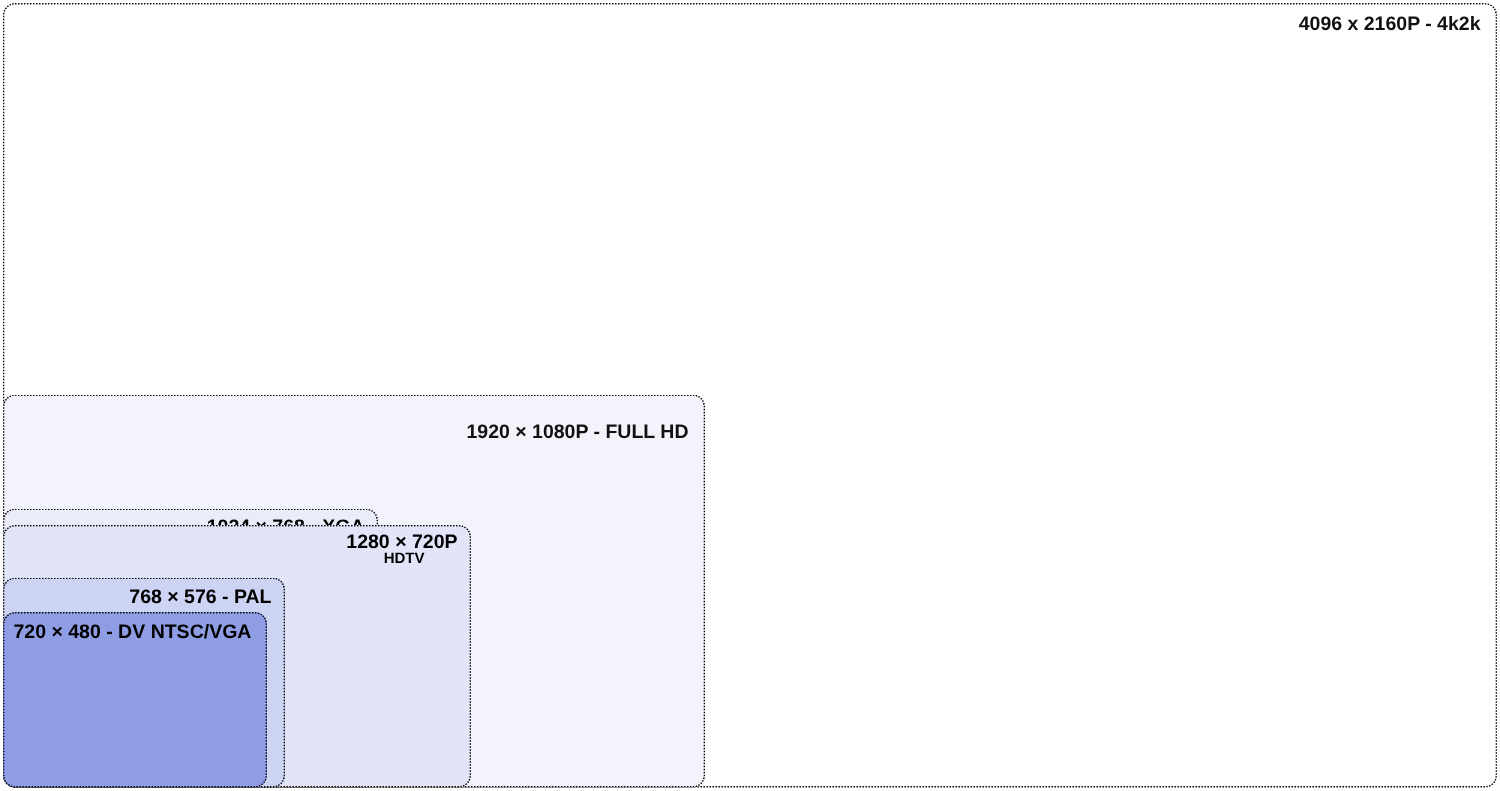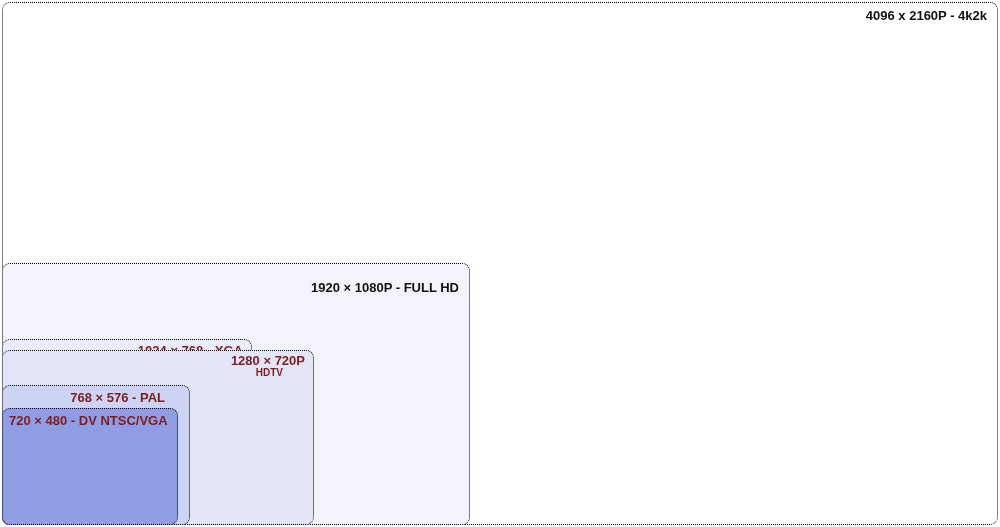--- a/index.html
+++ b/index.html
@@ -31,21 +31,21 @@
     font-size: 10px;
   }
   
   .fill-4k     { background: #ffffff; }
   .fill-fullhd { background: #f2f3fb; }
   .fill-xga    { background: #eaecf9; }
   .fill-hdtv   { background: #e2e5f7; }
   .fill-pal    { background: #cdd3f3; }
   .fill-ntsc   { background: #8e9de4; }
   .c-dark      { color: #111111; }
-  .c-navy      { color: #7f1d1d; }
+  .c-navy      { color: #000000; }
 </style>
 </head>
 <body>
 
 <div class="canvas">
 
   <div class="res-box fill-4k" style="left:2px; bottom:2px; width:996px; height:523px;">
     <span class="label c-dark" style="top:5px; right:10px;">4096 x 2160P - 4k2k</span>
   </div>
 
@@ -56,20 +56,20 @@
   <div class="res-box fill-xga" style="left:2px; bottom:2px; width:250px; height:186px;">
     <span class="label c-navy" style="top:3px; right:8px;">1024 × 768 - XGA</span>
   </div>
 
   <div class="res-box fill-hdtv" style="left:2px; bottom:2px; width:312px; height:175px;">
     <span class="label c-navy" style="top:2px; right:8px;">1280 × 720P</span>
     <span class="label sub c-navy" style="top:16px; right:30px;">HDTV</span>
   </div>
 
   <div class="res-box fill-pal" style="left:2px; bottom:2px; width:188px; height:140px;">
-    <span class="label c-navy" style="top:4px; right:24px;">768 × 576 - PAL</span>
+    <span class="label c-navy" style="top:4px; right:8px;">768 × 576 - PAL</span>
   </div>
 
   <div class="res-box fill-ntsc" style="left:2px; bottom:2px; width:176px; height:117px;">
     <span class="label c-navy" style="top:4px; left:6px;">720 × 480 - DV NTSC/VGA</span>
   </div>
 
 </div>
 
 </body></html>

